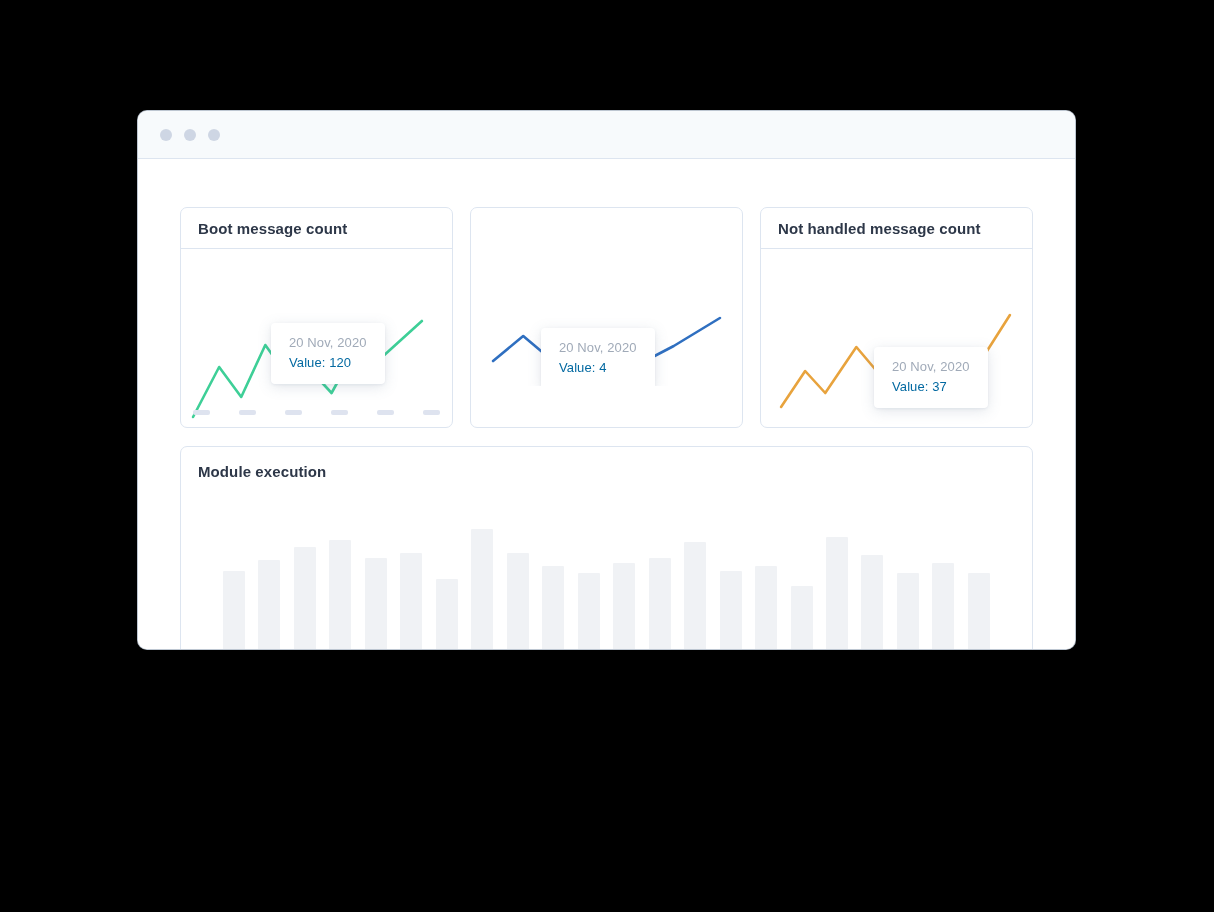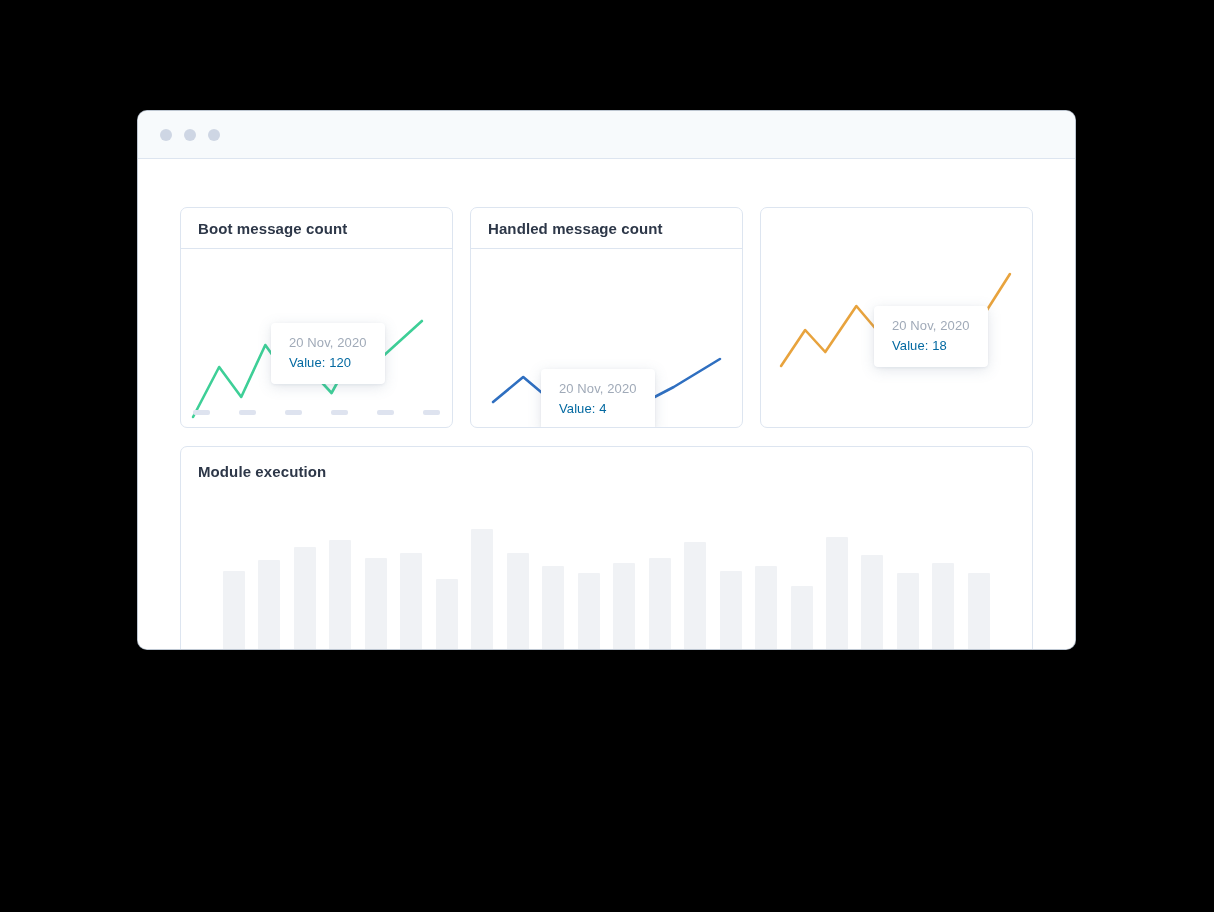--- a/index.html
+++ b/index.html
@@ -224,43 +224,43 @@
               <span class="axis-tick"></span>
             </div>
             <div class="tooltip tip-1">
               <div class="tt-date">20 Nov, 2020</div>
               <div class="tt-value">Value: 120</div>
             </div>
           </div>
         </div>
 
         <div class="card">
-          <div class="card-header">
-            <span class="card-title">Handled message count</span>
-          </div>
           <div class="card-body">
             <svg class="spark" viewBox="0 0 270 178" preserveAspectRatio="none">
               <polyline points="22,153 52,128 78,150 150,158 160,160 202,138 248,110" fill="none" stroke="#2f6fc0" stroke-width="2.6" stroke-linejoin="round" stroke-linecap="round"></polyline>
             </svg>
             <div class="tooltip tip-2">
               <div class="tt-date">20 Nov, 2020</div>
               <div class="tt-value">Value: 4</div>
 
             </div>
           </div>
         </div>
 
         <div class="card">
+          <div class="card-header">
+            <span class="card-title">Not handled message count</span>
+          </div>
           <div class="card-body">
             <svg class="spark" viewBox="0 0 270 178" preserveAspectRatio="none">
               <polyline points="20,158 44,122 64,144 95,98 122,130 180,152 215,118 248,66" fill="none" stroke="#e8a33d" stroke-width="2.6" stroke-linejoin="round" stroke-linecap="round"></polyline>
             </svg>
             <div class="tooltip tip-3">
               <div class="tt-date">20 Nov, 2020</div>
-              <div class="tt-value">Value: 18</div>
+              <div class="tt-value">Value: 37</div>
             </div>
           </div>
         </div>
 
       </div>
 
       <div class="module-card">
         <span class="module-title">Module execution</span>
         <div class="bars">
             <div class="bar" style="height: 96px;"></div>

